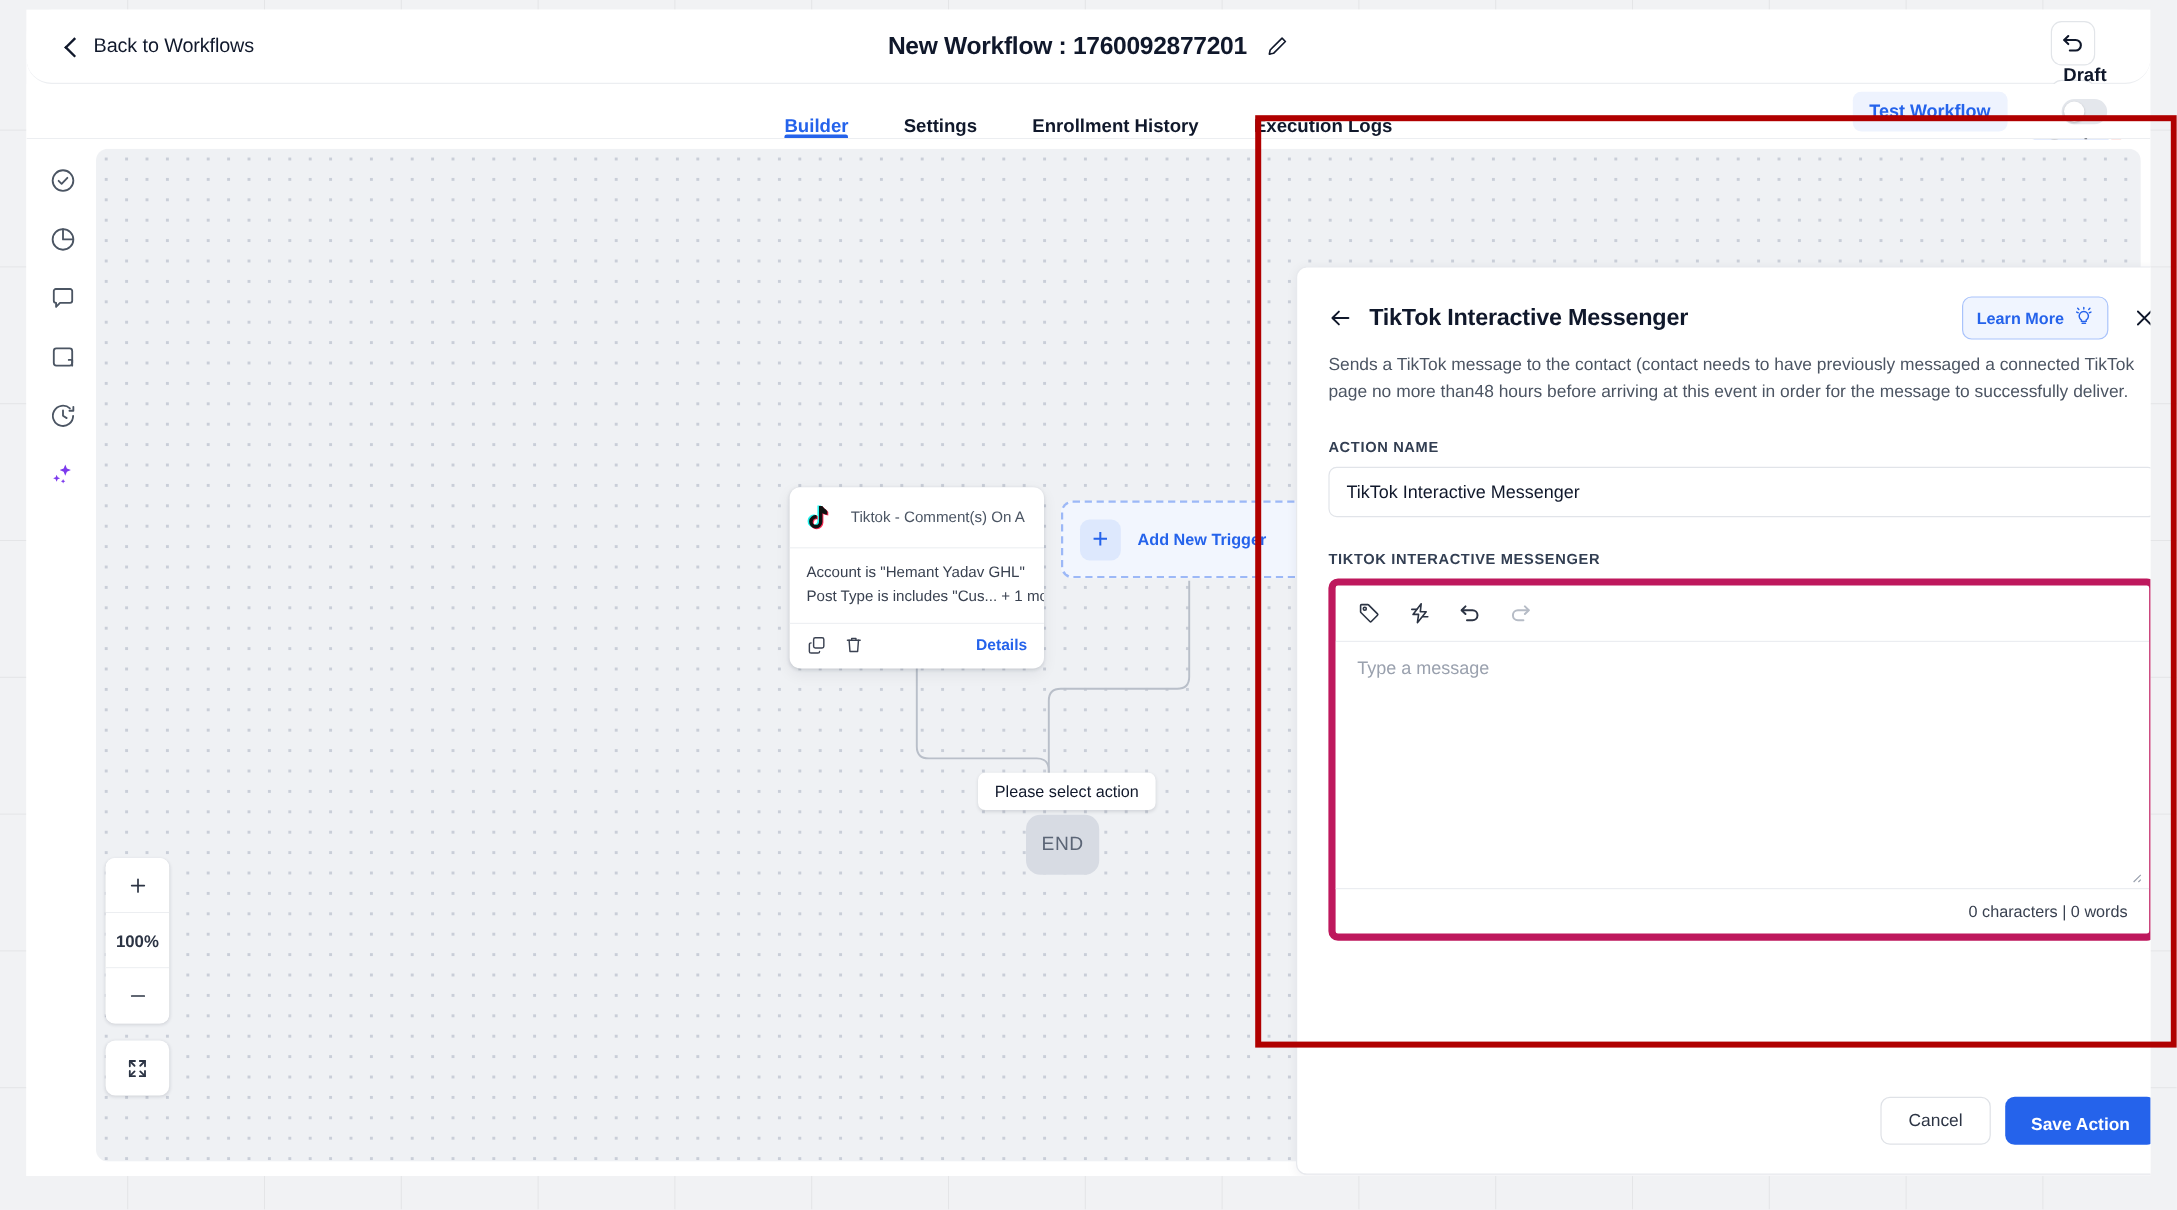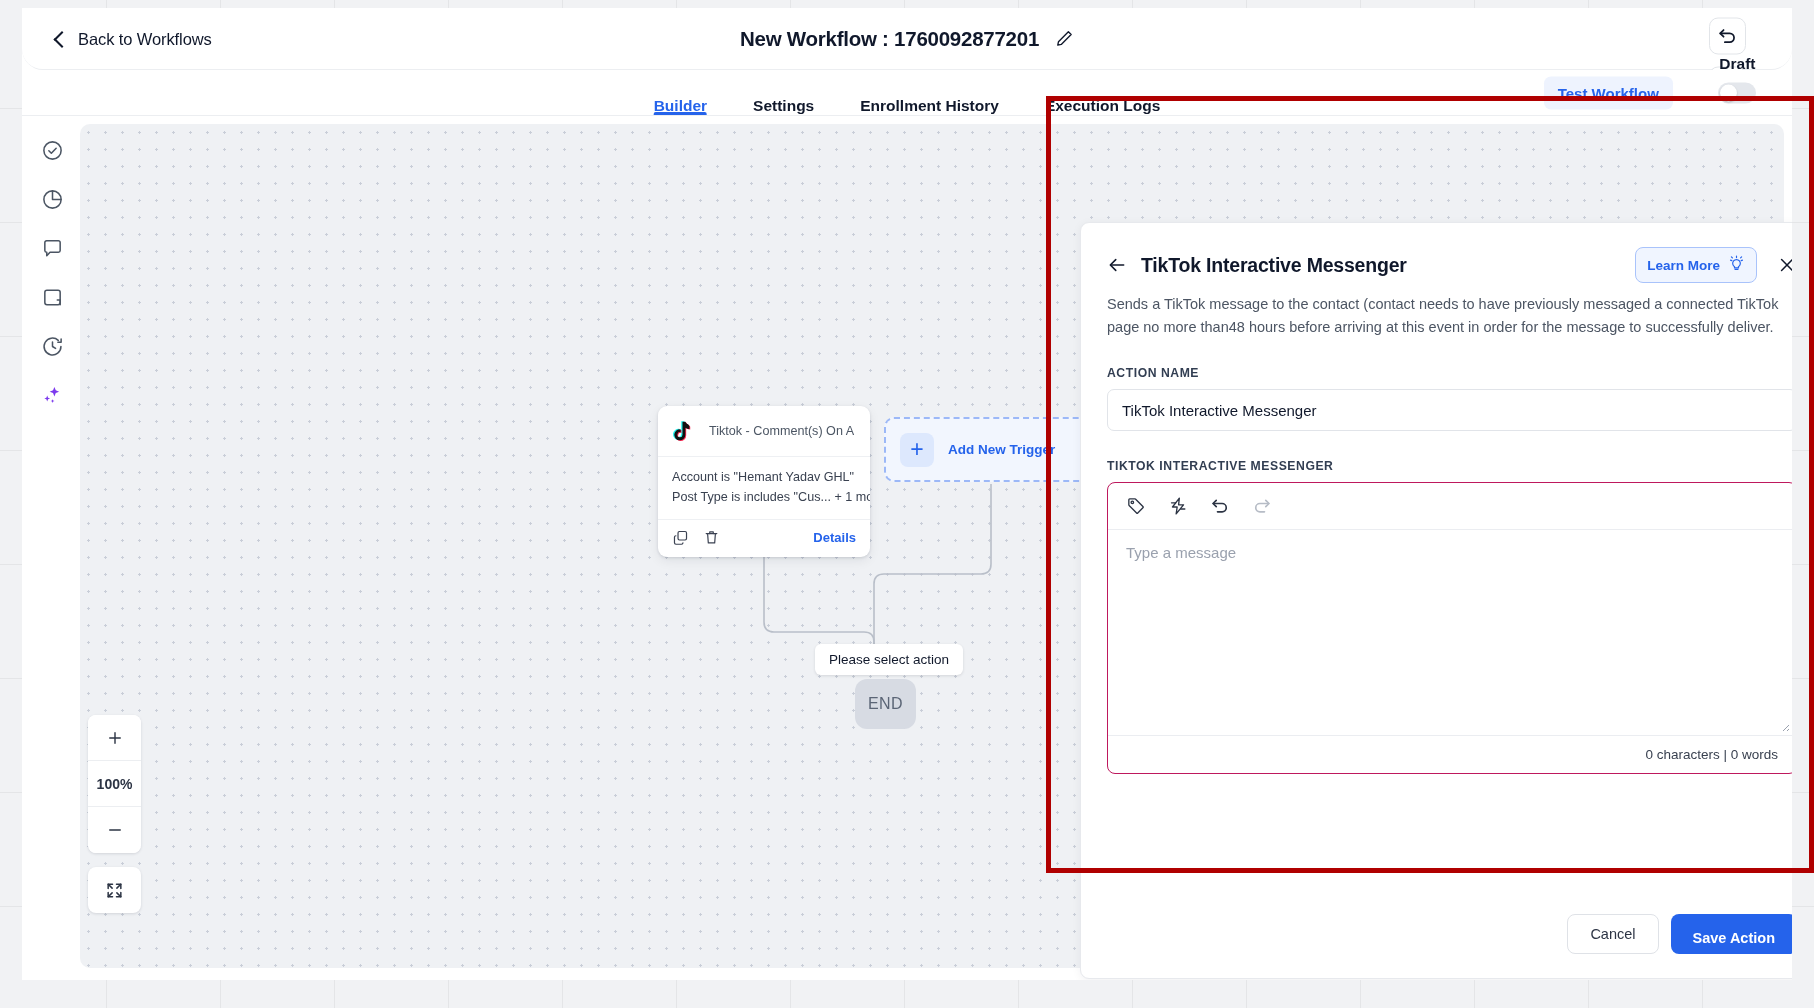--- a/index.html
+++ b/index.html
@@ -313,21 +313,21 @@
   .action-input {
     margin: 0 26px;
     height: 42px; width: calc(100% - 52px);
     border: 1px solid #e1e4e9; border-radius: 7px;
     padding: 0 14px;
     font-size: 15px; color: #10182b;
     font-family: inherit; background: #fff;
   }
   .editor {
     margin: 0 26px;
-    border: 1px solid #be185d; border-radius: 8px;
+    border: 6px solid #be185d; border-radius: 8px;
     overflow: hidden;
   }
   .editor-toolbar {
     display: flex; align-items: center; gap: 22px;
     padding: 13px 18px;
     border-bottom: 1px solid #ebedf1;
   }
   .tb-icon { width: 20px; height: 20px; cursor: pointer; }
   .msg-area {
     position: relative;

